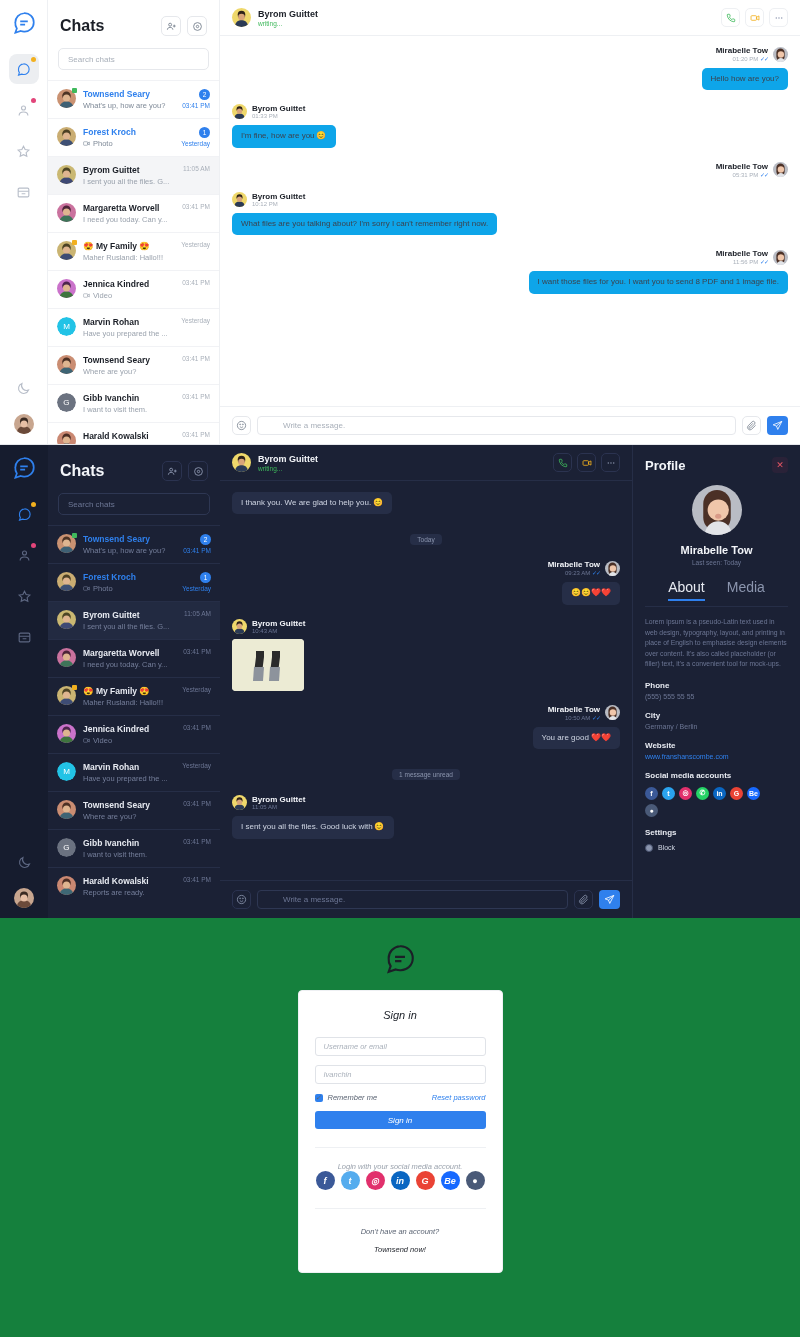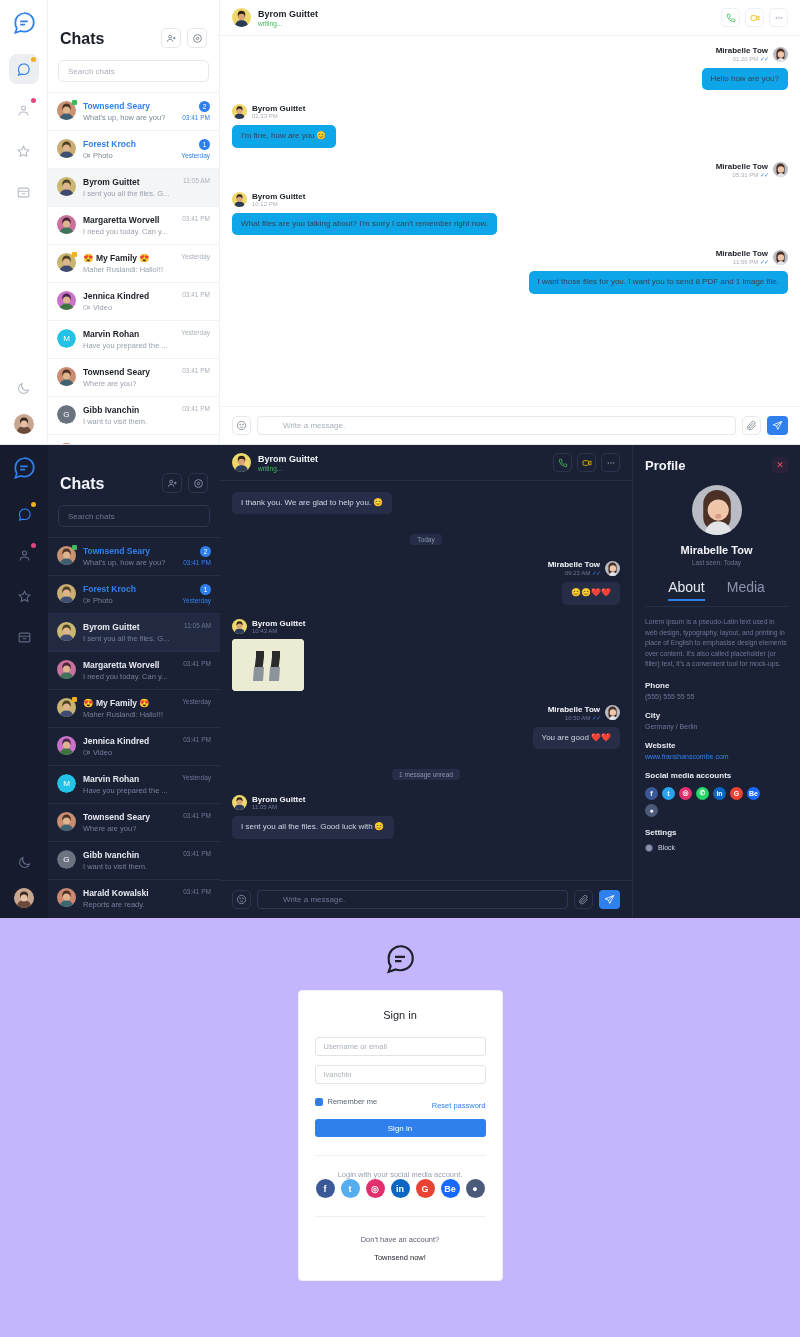--- a/index.html
+++ b/index.html
@@ -15,21 +15,21 @@
   .rail { width: 48px; flex: 0 0 48px; display:flex; flex-direction:column; align-items:center; padding-top:10px; }
   .rail-logo { width:26px; height:26px; margin-bottom:18px; display:flex; align-items:center; justify-content:center; }
   .rail-btn { position:relative; width:30px; height:30px; margin-bottom:11px; border-radius:8px; display:flex; align-items:center; justify-content:center; }
   .rail-btn svg { width:15px; height:15px; }
   .rail-dot { position:absolute; top:3px; right:3px; width:5px; height:5px; border-radius:50%; }
   .rail-spacer { flex:1; }
   .rail-avatar { width:20px; height:20px; border-radius:50%; margin-bottom:10px; overflow:hidden; }
 
   
   .chatlist { width:172px; flex:0 0 172px; display:flex; flex-direction:column; }
-  .cl-head { display:flex; align-items:flex-end; justify-content:space-between; padding:28px 12px 8px 12px; }
+  .cl-head { display:flex; align-items:center; justify-content:space-between; padding:16px 12px 8px 12px; }
   .cl-title { font-size:16px; font-weight:bold; }
   .cl-actions { display:flex; gap:6px; }
   .cl-act { width:20px; height:20px; border-radius:5px; display:flex; align-items:center; justify-content:center; border:1px solid transparent; }
   .cl-act svg { width:11px; height:11px; }
   .cl-search { margin:4px 10px 10px 10px; height:22px; border-radius:5px; font-size:8px; display:flex; align-items:center; padding-left:9px; }
   .cl-items { flex:1; overflow:hidden; }
   .cl-item { display:flex; align-items:flex-start; gap:7px; padding:8px 9px; border-top:1px solid transparent; }
   .cl-av { width:19px; height:19px; border-radius:50%; flex:0 0 19px; position:relative; overflow:visible; }
   .cl-av .ring { position:absolute; inset:0; border-radius:50%; overflow:hidden; }
   .cl-av .stat { position:absolute; top:-1px; right:-1px; width:5px; height:5px; border-radius:1px; }
@@ -145,30 +145,30 @@
   .pf-label { font-size:8px; font-weight:bold; color:#e7eaf1; margin-top:11px; }
   .pf-value { font-size:7px; color:#6c7694; margin-top:3px; }
   .pf-value.link { color:#2f80ed; }
   .pf-socials { display:flex; flex-wrap:wrap; gap:4px; margin-top:7px; max-width:130px; }
   .soc { width:13px; height:13px; border-radius:50%; display:flex; align-items:center; justify-content:center; color:#fff; font-size:7px; font-weight:bold; }
   .pf-block { display:flex; align-items:center; gap:5px; margin-top:7px; }
   .pf-radio { width:8px; height:8px; border-radius:50%; border:1px solid #4a5470; background:#8b95ae; }
   .pf-block span { font-size:7px; color:#cfd5e3; }
 
   
-  #signin { height:419px; background:#c4b5fd; display:flex; flex-direction:column; align-items:center; padding-top:24px; }
+  #signin { height:419px; background:#15803d; display:flex; flex-direction:column; align-items:center; padding-top:24px;font-style:italic; }
   .si-logo { width:34px; height:34px; margin-bottom:14px; }
   .si-card { width:205px; background:#fff; border:1px solid #eef0f3; border-radius:4px; padding:18px 16px; }
   .si-title { text-align:center; font-size:11px; color:#1b1f27; margin-bottom:16px; }
   .si-input { height:19px; border:1px solid #e0e3e8; border-radius:3px; font-size:7.5px; color:#aab1bb; display:flex; align-items:center; padding-left:8px; margin-bottom:9px; }
   .si-row { display:flex; align-items:center; justify-content:space-between; margin:9px 0; }
   .si-remember { display:flex; align-items:center; gap:5px; }
   .si-check { width:8px; height:8px; border-radius:2px; background:#2f80ed; display:flex; align-items:center; justify-content:center; color:#fff; font-size:6px; }
   .si-remember span { font-size:7.5px; color:#5a6372; }
-  .si-reset { font-size:7.5px; color:#2f80ed;margin-top:8px; }
+  .si-reset { font-size:7.5px; color:#2f80ed; }
   .si-btn { height:18px; background:#2f80ed; border-radius:3px; color:#fff; font-size:8px; display:flex; align-items:center; justify-content:center; }
   .si-sep { height:1px; background:#eef0f3; margin:18px 0 14px; }
   .si-social-label { text-align:center; font-size:7.5px; color:#9aa2ad; }
   .si-socials { display:flex; justify-content:center; gap:6px; }
   .si-soc { width:19px; height:19px; border-radius:50%; display:flex; align-items:center; justify-content:center; color:#fff; font-size:9px; font-weight:bold; }
   .si-foot { text-align:center; margin-top:18px; }
   .si-foot .q { font-size:7.5px; color:#5a6372; }
   .si-foot .r { font-size:7.5px; color:#1b1f27; margin-top:9px; }
 
   .ph { width:100%; height:100%; display:block; }

